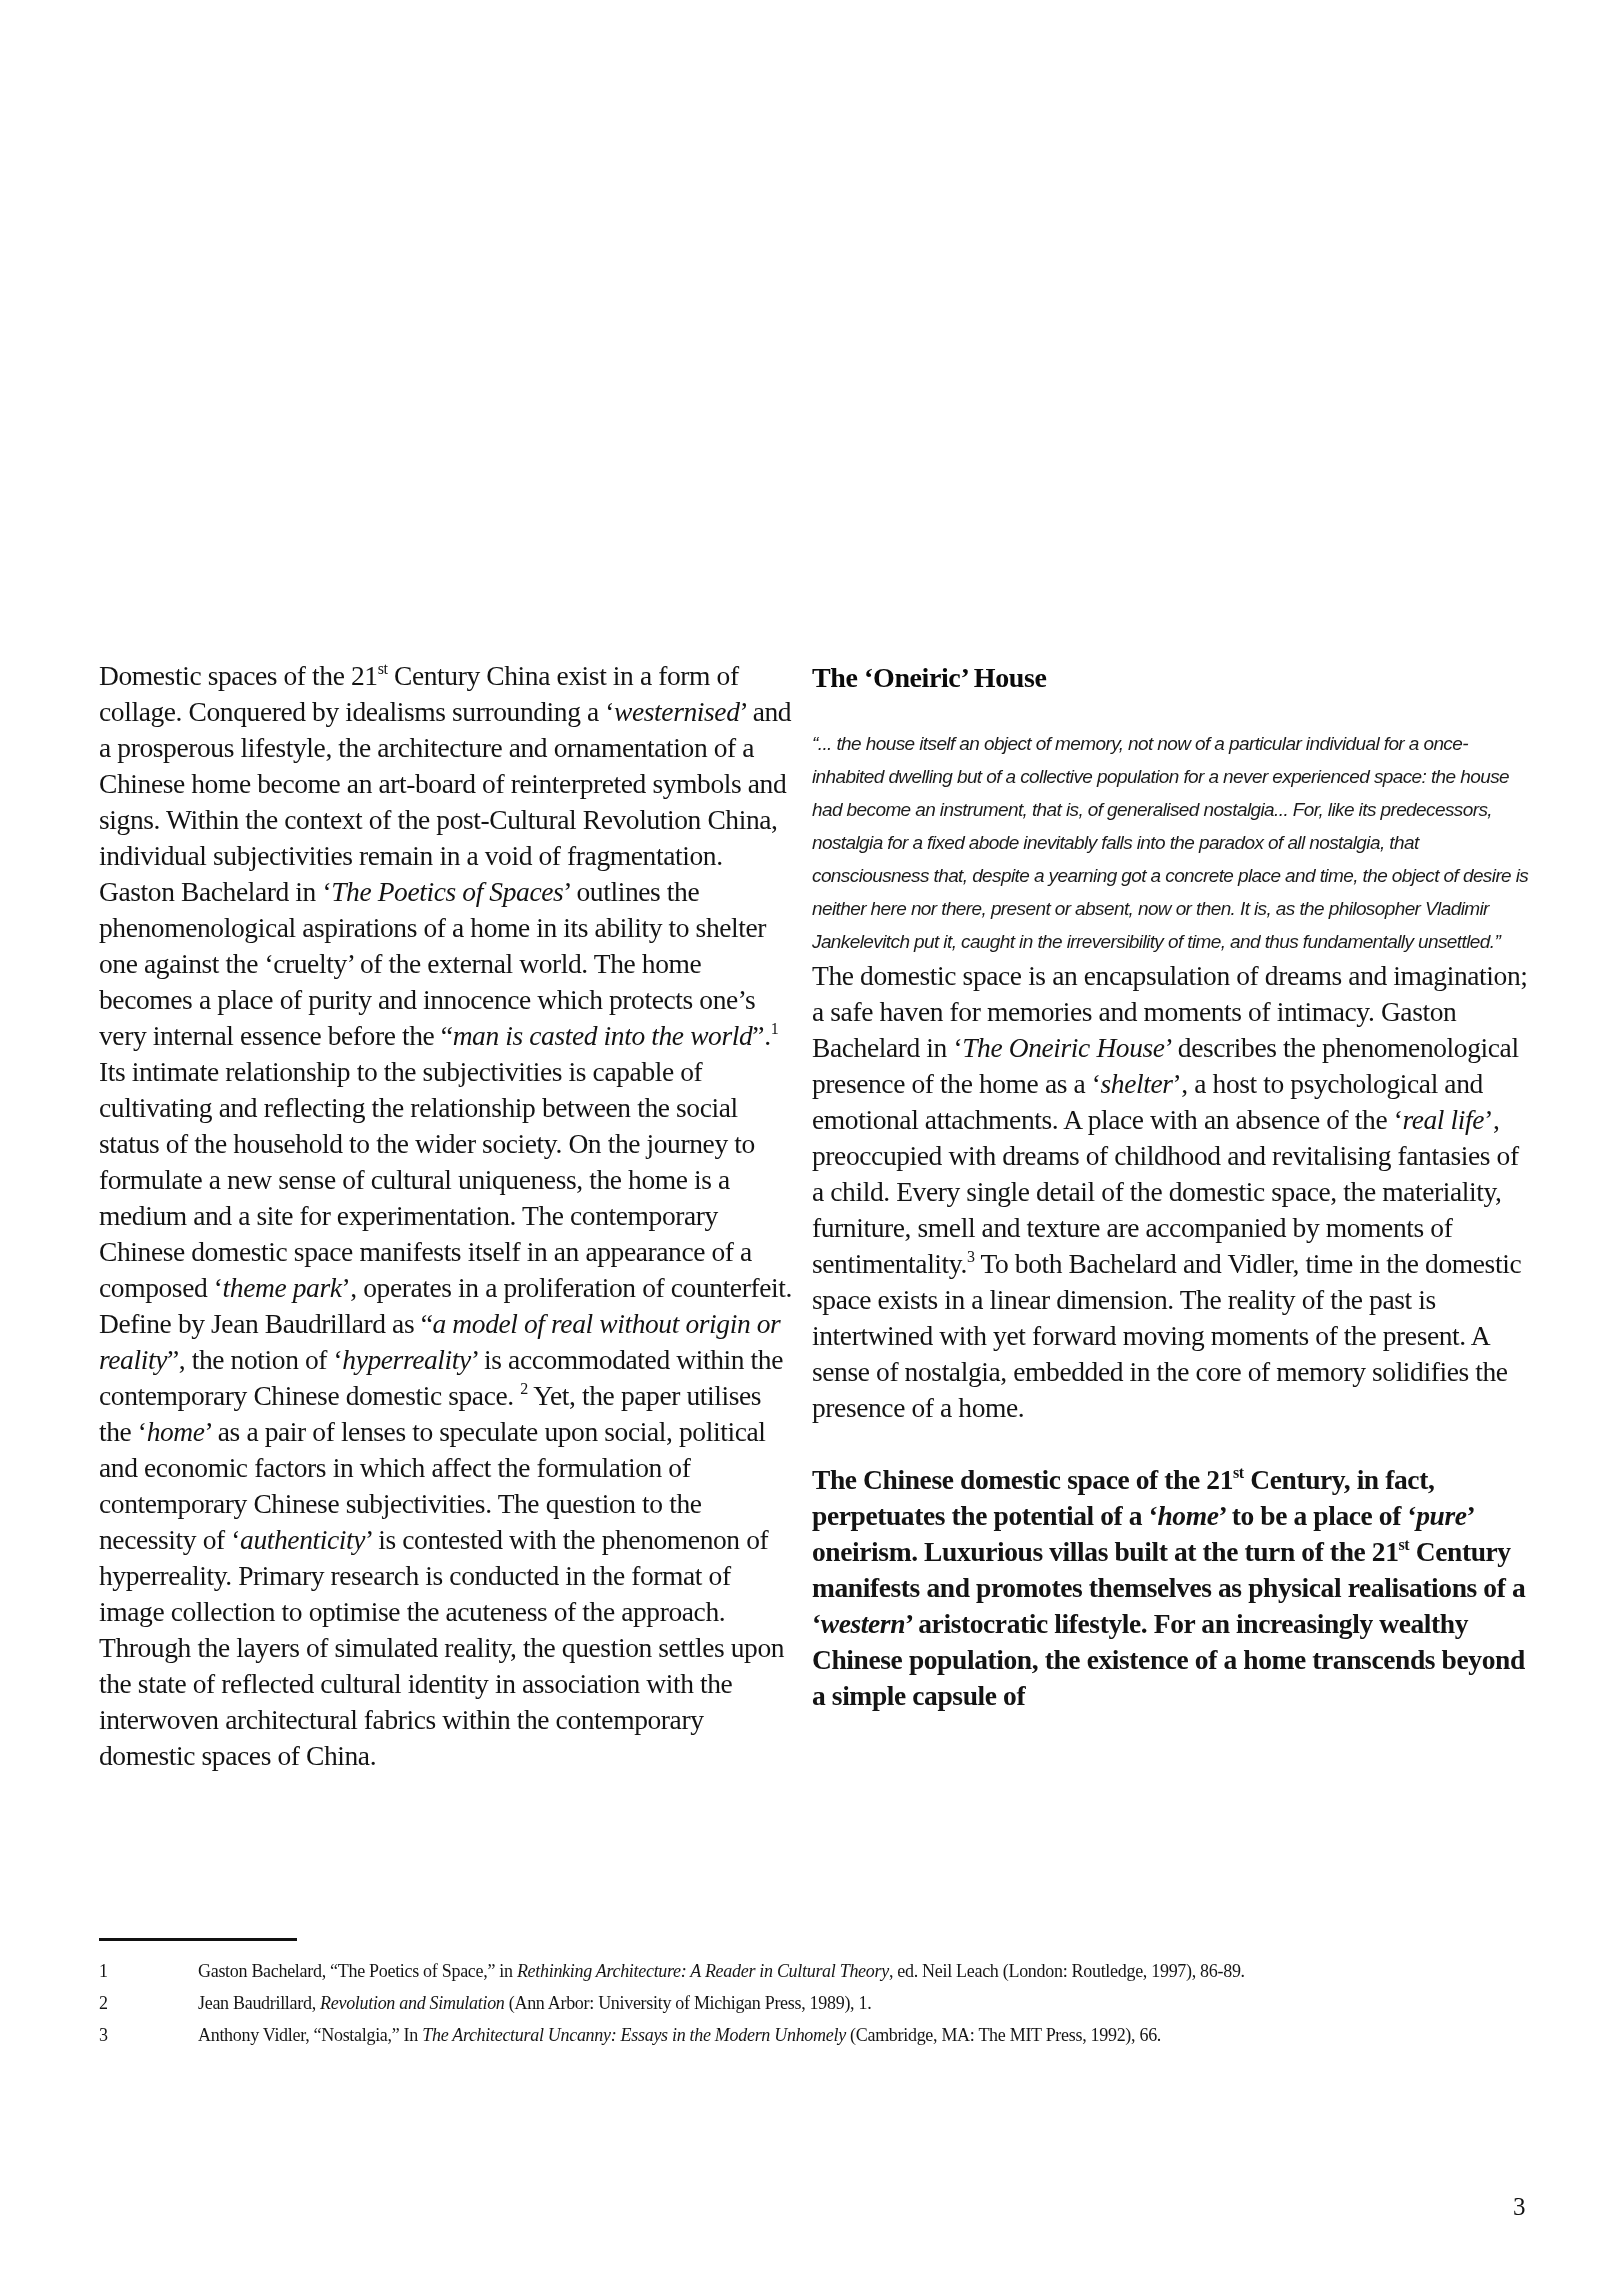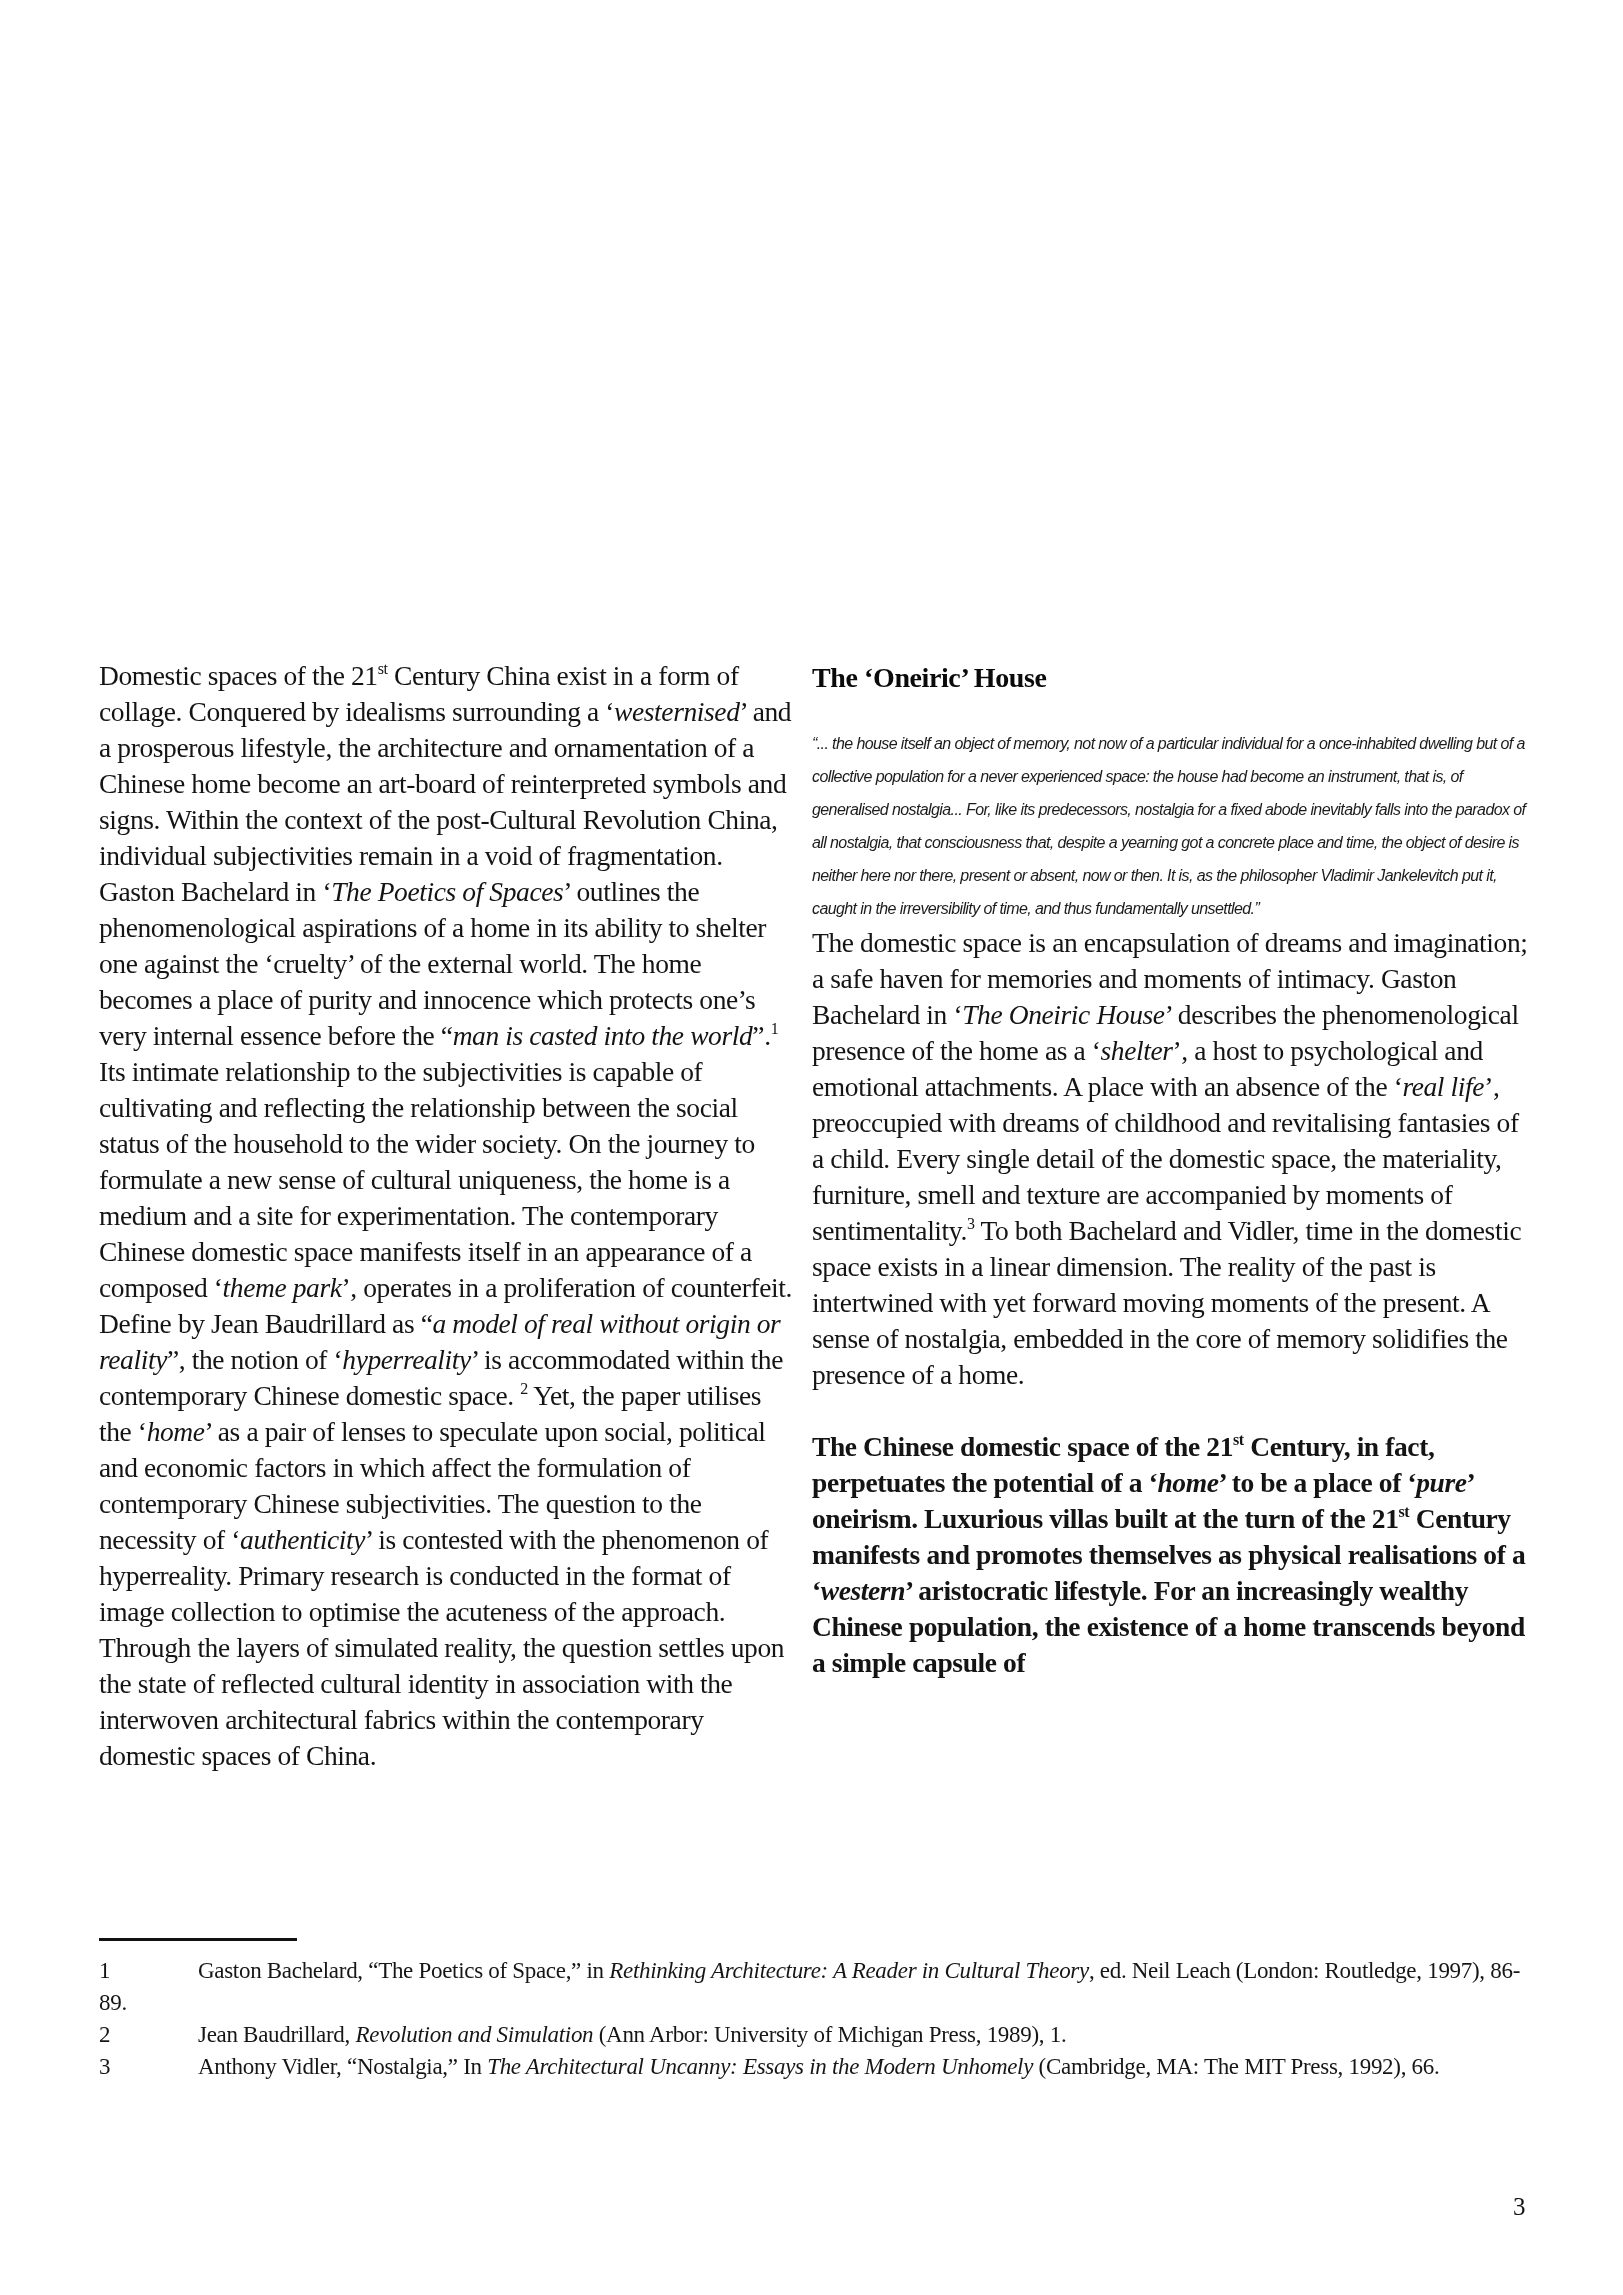--- a/index.html
+++ b/index.html
@@ -22,34 +22,34 @@
     font-family: "Liberation Serif", serif;
     font-weight: bold;
     font-size: 28px;
     line-height: 39px;
     margin: 0 0 30px 0;
     color: #0a0a0a;
   }
   .quote {
     font-family: "Liberation Sans", sans-serif;
     font-style: italic;
-    font-size: 16px;
+    font-size: 19px;
     line-height: 33px;
     letter-spacing: -0.6px;
     color: #1c1c1c;
     margin: 0 0 37px 0;
   }
   .para-gap { margin-top: 36px !important; font-weight: bold; }
   .fn-rule {
     position: absolute; left: 99px; top: 1938px; width: 198px; height: 3.3px; background: #111111;
   }
   .footnotes {
     position: absolute; left: 99px; top: 1955px; width: 1427px;
     font-family: "Liberation Serif", serif;
-    font-size: 23px;
+    font-size: 18px;
     line-height: 32px;
     color: #161616;
     letter-spacing: -0.3px;
   }
   .fn { margin: 0; }
   .fn-num { display: inline-block; width: 99px; }
   .page-number {
     position: absolute; left: 1513px; top: 2193px;
     font-family: "Liberation Serif", serif; font-size: 25px; color: #111111;
   }

